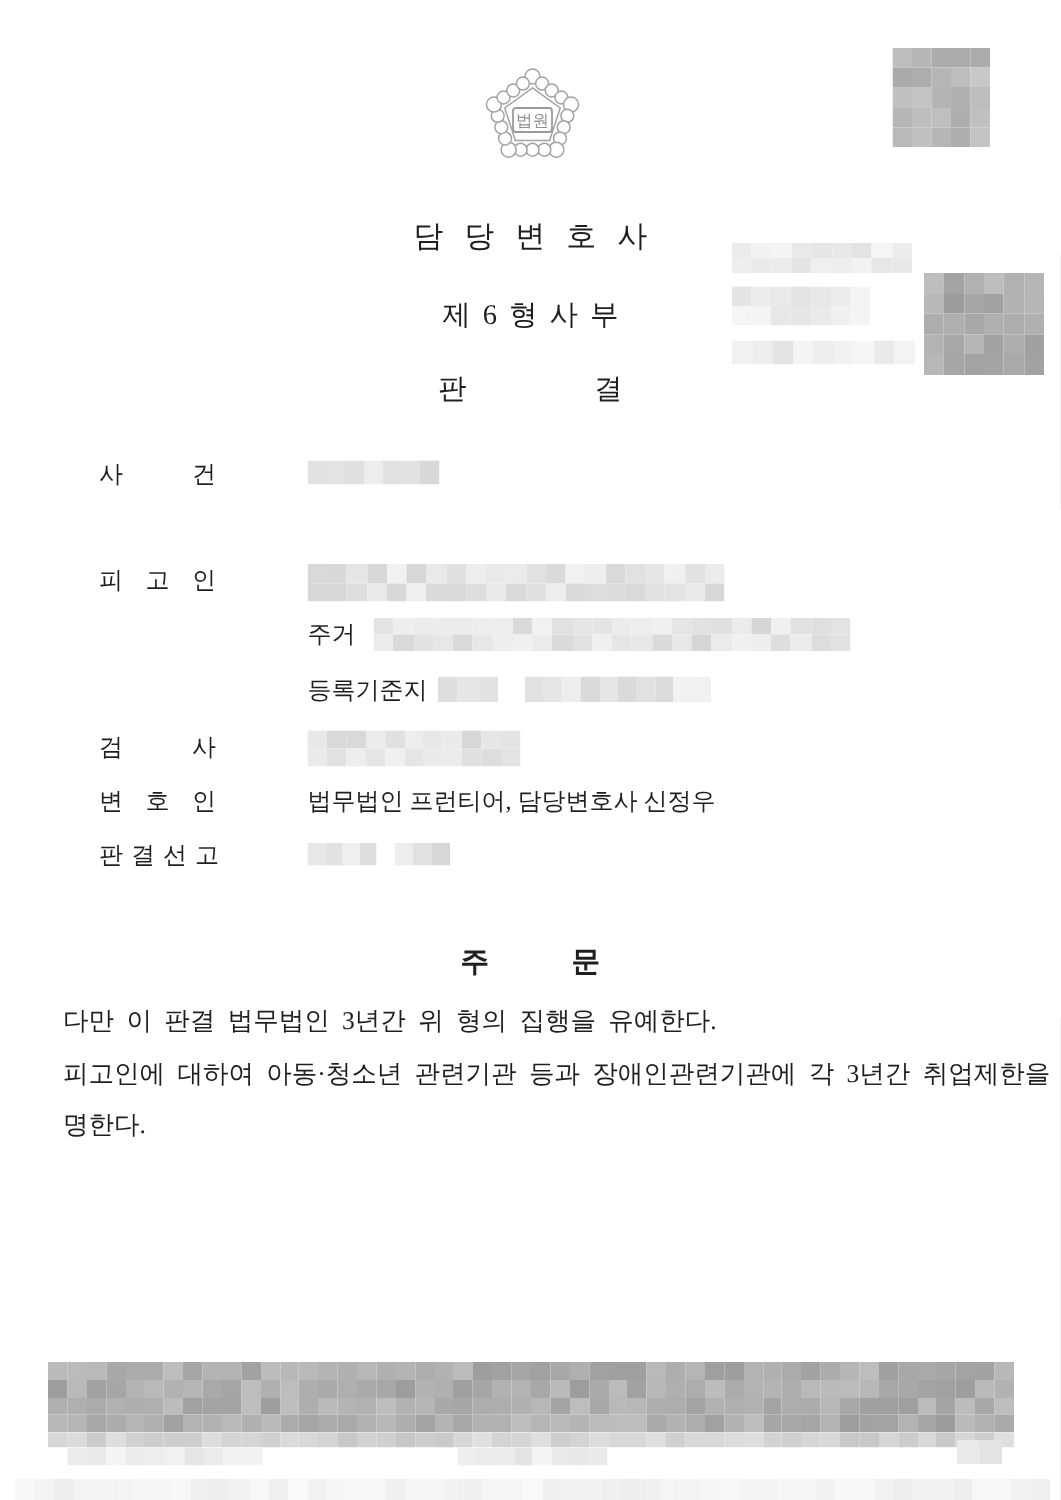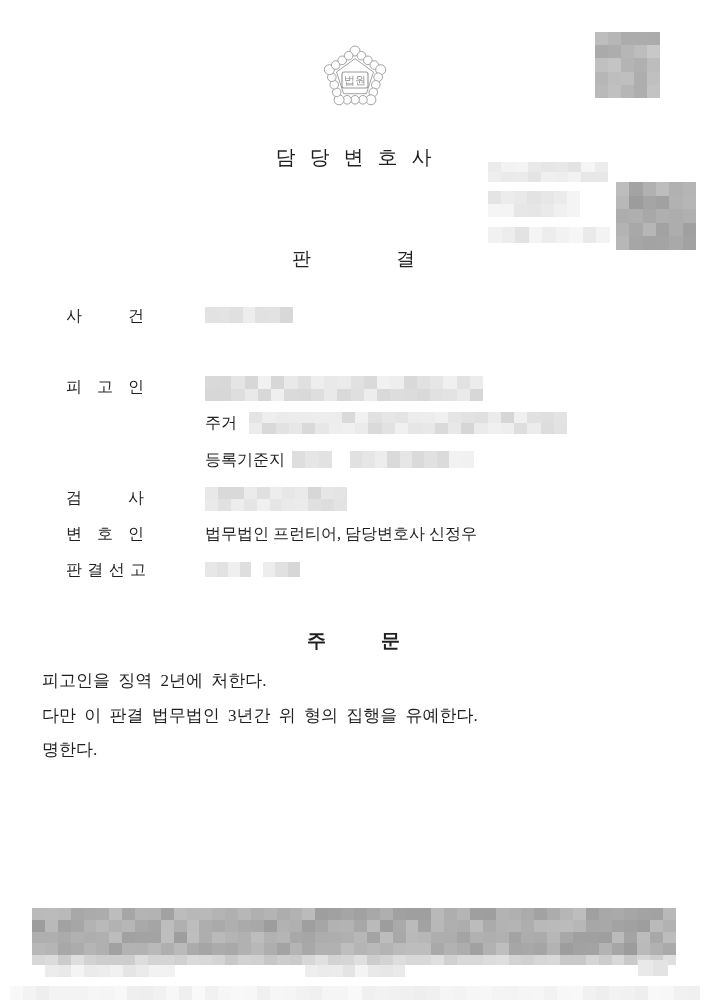--- a/index.html
+++ b/index.html
@@ -168,20 +168,23 @@
       <div style="background: rgb(166, 166, 166);"></div>
       <div style="background: rgb(163, 163, 163);"></div>
       <div style="background: rgb(164, 164, 164);"></div>
       <div style="background: rgb(169, 169, 169);"></div>
       <div style="background: rgb(162, 162, 162);"></div>
     </div>
 
   <div class="abs centerline" style="top:144px;">
     <span class="ls-wrap court-name">담당변호사</span>
   </div>
+  <div class="abs centerline" style="top:197px;">
+    <span class="ls-wrap division">제6형사부</span>
+  </div>
   <div class="abs centerline" style="top:246px;">
     <span class="ls-wrap doc-type">판결</span>
   </div>
 
   <div class="abs label-spread" style="left: 66px; top: 306px; display: flex;">
 
   <span>사</span>
       <span>건</span>
     </div>
   <div class="abs mosaic" style="left: 205px; top: 307px; width: 88px; height: 16px; display: grid; grid-template-columns: repeat(7, 1fr); grid-auto-rows: 16px;">
@@ -371,22 +374,22 @@
       <div style="background: rgb(237, 237, 237);"></div>
       <div style="background: rgb(225, 225, 225);"></div>
       <div style="background: rgb(215, 215, 215);"></div>
     </div>
 
   <div class="abs centerline" style="top:628px;">
     <span class="ls-wrap order-heading">주문</span>
   </div>
 
   <div class="abs order-lines">
-    <div class="line">피고인을 징역 2년에 처한다.</div>
     <div class="line">다만 이 판결 법무법인 3년간 위 형의 집행을 유예한다.</div>
+    <div class="line">피고인에 대하여 아동·청소년 관련기관 등과 장애인관련기관에 각 3년간 취업제한을</div>
     <div class="line">명한다.</div>
   </div>
 
   <div class="abs mosaic" style="left: 32px; top: 908px; width: 644px; height: 47px; display: grid; grid-template-columns: repeat(50, 1fr); grid-auto-rows: 11.75px;">
       <div style="background: rgb(186, 186, 186);"></div>
       <div style="background: rgb(187, 187, 187);"></div>
       <div style="background: rgb(185, 185, 185);"></div>
       <div style="background: rgb(168, 168, 168);"></div>
       <div style="background: rgb(171, 171, 171);"></div>
       <div style="background: rgb(172, 172, 172);"></div>

